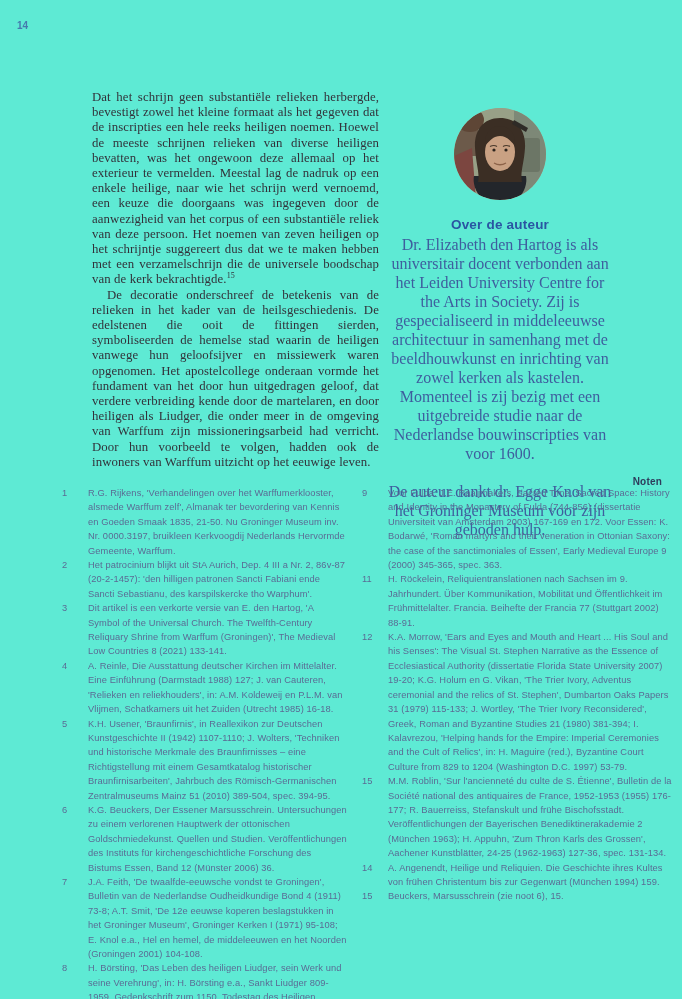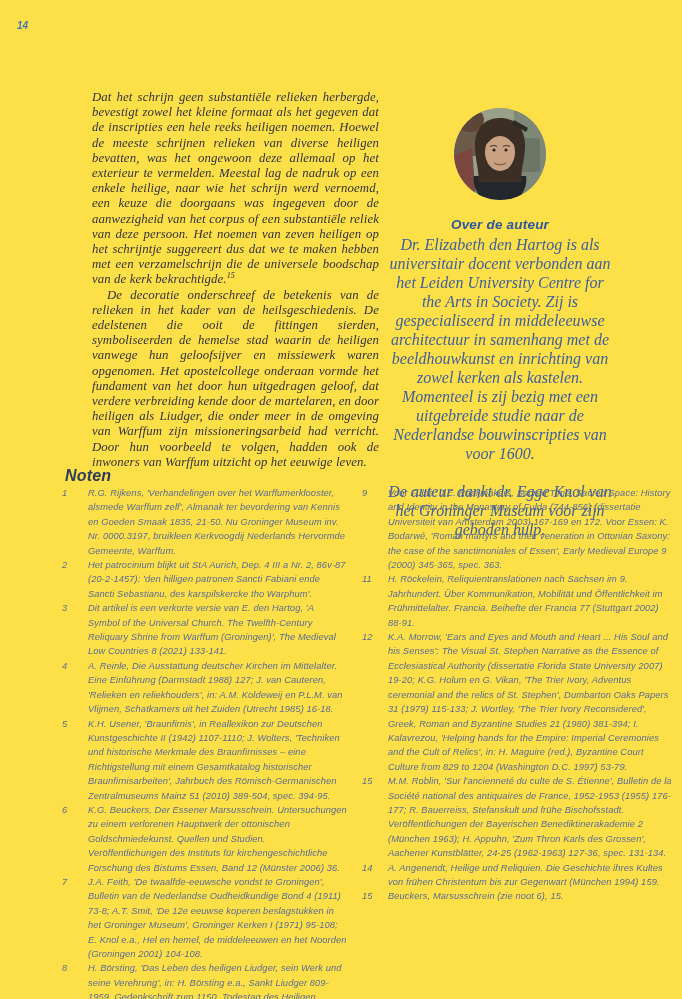--- a/index.html
+++ b/index.html
@@ -1,24 +1,23 @@
 <!DOCTYPE html>
 <html><head>
 <meta charset="utf-8">
 <style>
   html, body { margin: 0; padding: 0; }
   body { background: #e8e8e6; }
   .page {
     position: relative;
     width: 682px;
     height: 999px;
-    background: #fde047;
+    background: #5eead4;
     overflow: hidden;
     font-family: "Liberation Serif", "DejaVu Serif", serif;
-    font-style: italic;
   }
   .page-number {
     position: absolute;
     left: 17px;
     top: 20px;
     font-family: "Liberation Sans", "DejaVu Sans", sans-serif;
     font-weight: bold;
     font-size: 10px;
     color: #4579ad;
   }
@@ -79,25 +78,26 @@
   .thanks { margin-top: 19px; }
   
   .notes {
     position: absolute;
     left: 62px;
     top: 464px;
     width: 612px;
     font-family: "Liberation Sans", "DejaVu Sans", sans-serif;
   }
   .notes-heading {
-    margin: 3px;
-    font-size: 16px;
+    margin: 12px;
+    font-size: 10px;
     font-weight: bold;
     color: #2e3c5c;
     letter-spacing: 0.2px;
+    text-align: right;
   }
   .notes-col {
     position: absolute;
     top: 22px;
   }
   .notes-col.left  { left: 0;     width: 285px; }
   .notes-col.right { left: 300px; width: 313px; }
   .note {
     display: flex;
     align-items: flex-start;

